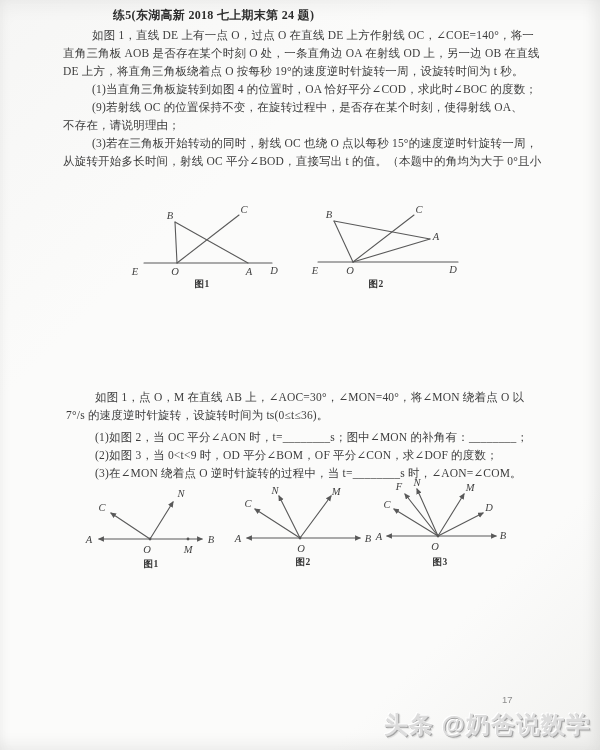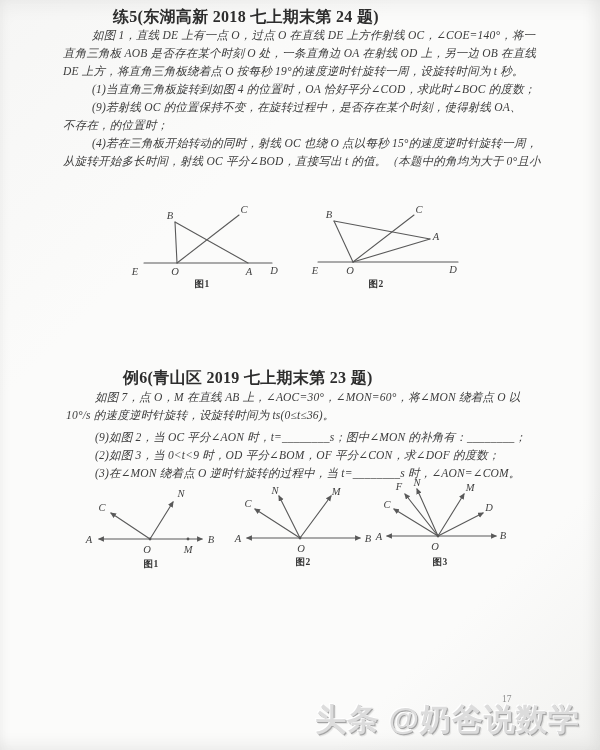--- a/index.html
+++ b/index.html
@@ -6,34 +6,34 @@
   .page{
     position:relative;width:600px;height:750px;overflow:hidden;
     background:linear-gradient(135deg,#f6f6f5 0%,#fbfbfa 30%,#fbfbfa 80%,#f2f2f0 100%);
     font-family:"Liberation Serif","DejaVu Serif",serif;color:#3a3a3a;
   }
   .page::before{
     content:"";position:absolute;inset:0;pointer-events:none;
     box-shadow:inset 0 10px 16px rgba(0,0,0,.035),inset -7px -7px 14px rgba(0,0,0,.05),inset 4px 0 8px rgba(0,0,0,.02);
   }
   .title{
-    position:absolute;font-weight:bold;font-size:16px;color:#2d2d2d;white-space:nowrap;letter-spacing:.3px;padding-left:25px;
+    position:absolute;font-weight:bold;font-size:12px;color:#2d2d2d;white-space:nowrap;letter-spacing:.3px;padding-left:25px;
   }
-  .lines{position:absolute;font-size:11.5px;color:#3c3c3c;font-style:italic;}
+  .lines{position:absolute;font-size:11.5px;color:#3c3c3c;}
   .lines p{margin:0;line-height:18px;white-space:nowrap;letter-spacing:.2px;}
   .indent{padding-left:29px;}
   .gap{margin-top:4px !important;}
   svg.fig{position:absolute;overflow:visible;}
   svg.fig line{stroke:#595959;stroke-width:1.1;stroke-linecap:round;}
   svg.fig text{font-family:"Liberation Serif","DejaVu Serif",serif;font-style:italic;font-size:10.5px;fill:#3f3f3f;}
   svg.fig text.cap{font-style:normal;font-weight:bold;font-size:9.5px;fill:#333;letter-spacing:.5px;}
   svg.fig circle{fill:#555;}
-  .pagenum{position:absolute;left:502px;top:694px;font-size:9.5px;color:#8d8d8d;font-family:Liberation Serif, serif;text-align:right;}
+  .pagenum{position:absolute;left:502px;top:694px;font-size:9.5px;color:#8d8d8d;font-family:Liberation Sans, sans-serif;text-align:right;}
   .watermark{
-    position:absolute;right:20px;bottom:9px;font-size:31px;font-weight:bold;letter-spacing:1px;
+    position:absolute;right:9px;bottom:9px;font-size:24px;font-weight:bold;letter-spacing:1px;
     font-family:"Liberation Sans","DejaVu Sans",sans-serif;color:#dcdcdc;
     text-shadow:-1px -1px 0 #ffffff,1px 1px 0 #a3a3a3,2px 2px 1px rgba(0,0,0,.10);
     white-space:nowrap;
   }
 </style>
 </head>
 <body>
 
 <div class="page">
 
@@ -46,22 +46,22 @@
   </svg>
 
   <div class="title" style="left:88px;top:7px">练5(东湖高新 2018 七上期末第 24 题)</div>
 
   <div class="lines p5" style="left:63px;top:26px;width:482px">
     <p class="indent">如图 1，直线 DE 上有一点 O，过点 O 在直线 DE 上方作射线 OC，∠COE=140°，将一</p>
     <p>直角三角板 AOB 是否存在某个时刻 O 处，一条直角边 OA 在射线 OD 上，另一边 OB 在直线</p>
     <p>DE 上方，将直角三角板绕着点 O 按每秒 19°的速度逆时针旋转一周，设旋转时间为 t 秒。</p>
     <p class="indent">(1)当直角三角板旋转到如图 4 的位置时，OA 恰好平分∠COD，求此时∠BOC 的度数；</p>
     <p class="indent">(9)若射线 OC 的位置保持不变，在旋转过程中，是否存在某个时刻，使得射线 OA、</p>
-    <p>不存在，的位置时；</p>
-    <p class="indent">(4)若在三角板开始转动的同时，射线 OC 也绕 O 点以每秒 15°的速度逆时针旋转一周，</p>
+    <p>不存在，请说明理由；</p>
+    <p class="indent">(3)若在三角板开始转动的同时，射线 OC 也绕 O 点以每秒 15°的速度逆时针旋转一周，</p>
     <p>从旋转开始多长时间，射线 OC 平分∠BOD，直接写出 t 的值。（本题中的角均为大于 0°且小</p>
   </div>
 
   <svg class="fig" style="left:126px;top:196px" width="160" height="94">
     <line x1="18" y1="67" x2="146" y2="67"></line>
     <line x1="51" y1="67" x2="49" y2="26"></line>
     <line x1="51" y1="67" x2="113" y2="19"></line>
     <line x1="49" y1="26" x2="122" y2="67"></line>
     <text x="9" y="79" text-anchor="middle">E</text>
     <text x="49" y="79" text-anchor="middle">O</text>
@@ -80,26 +80,25 @@
     <line x1="28" y1="25" x2="124" y2="43"></line>
     <text x="9" y="78" text-anchor="middle">E</text>
     <text x="44" y="78" text-anchor="middle">O</text>
     <text x="147" y="77" text-anchor="middle">D</text>
     <text x="23" y="22" text-anchor="middle">B</text>
     <text x="113" y="17" text-anchor="middle">C</text>
     <text x="130" y="44" text-anchor="middle">A</text>
     <text x="70" y="91" text-anchor="middle" class="cap">图2</text>
   </svg>
 
-  <div class="title" style="left:98px;top:368px">例6(青山区 2019 七上期末第 23 题)</div>
 
   <div class="lines p6" style="left:66px;top:388px;width:478px">
-    <p class="indent">如图 7，点 O，M 在直线 AB 上，∠AOC=30°，∠MON=60°，将∠MON 绕着点 O 以</p>
-    <p>10°/s 的速度逆时针旋转，设旋转时间为 ts(0≤t≤36)。</p>
-    <p class="indent gap">(9)如图 2，当 OC 平分∠AON 时，t=________s；图中∠MON 的补角有：________；</p>
+    <p class="indent">如图 1，点 O，M 在直线 AB 上，∠AOC=30°，∠MON=40°，将∠MON 绕着点 O 以</p>
+    <p>7°/s 的速度逆时针旋转，设旋转时间为 ts(0≤t≤36)。</p>
+    <p class="indent gap">(1)如图 2，当 OC 平分∠AON 时，t=________s；图中∠MON 的补角有：________；</p>
     <p class="indent">(2)如图 3，当 0&lt;t&lt;9 时，OD 平分∠BOM，OF 平分∠CON，求∠DOF 的度数；</p>
     <p class="indent">(3)在∠MON 绕着点 O 逆时针旋转的过程中，当 t=________s 时，∠AON=∠COM。</p>
   </div>
 
   <svg class="fig" style="left:83px;top:485px" width="140" height="92">
     <line x1="67" y1="54" x2="16" y2="54" marker-end="url(#arr)"></line>
     <line x1="67" y1="54" x2="119" y2="54" marker-end="url(#arr)"></line>
     <line x1="67" y1="54" x2="28" y2="28" marker-end="url(#arr)"></line>
     <line x1="67" y1="54" x2="90" y2="17" marker-end="url(#arr)"></line>
     <circle cx="67" cy="54" r="1.4"></circle>

